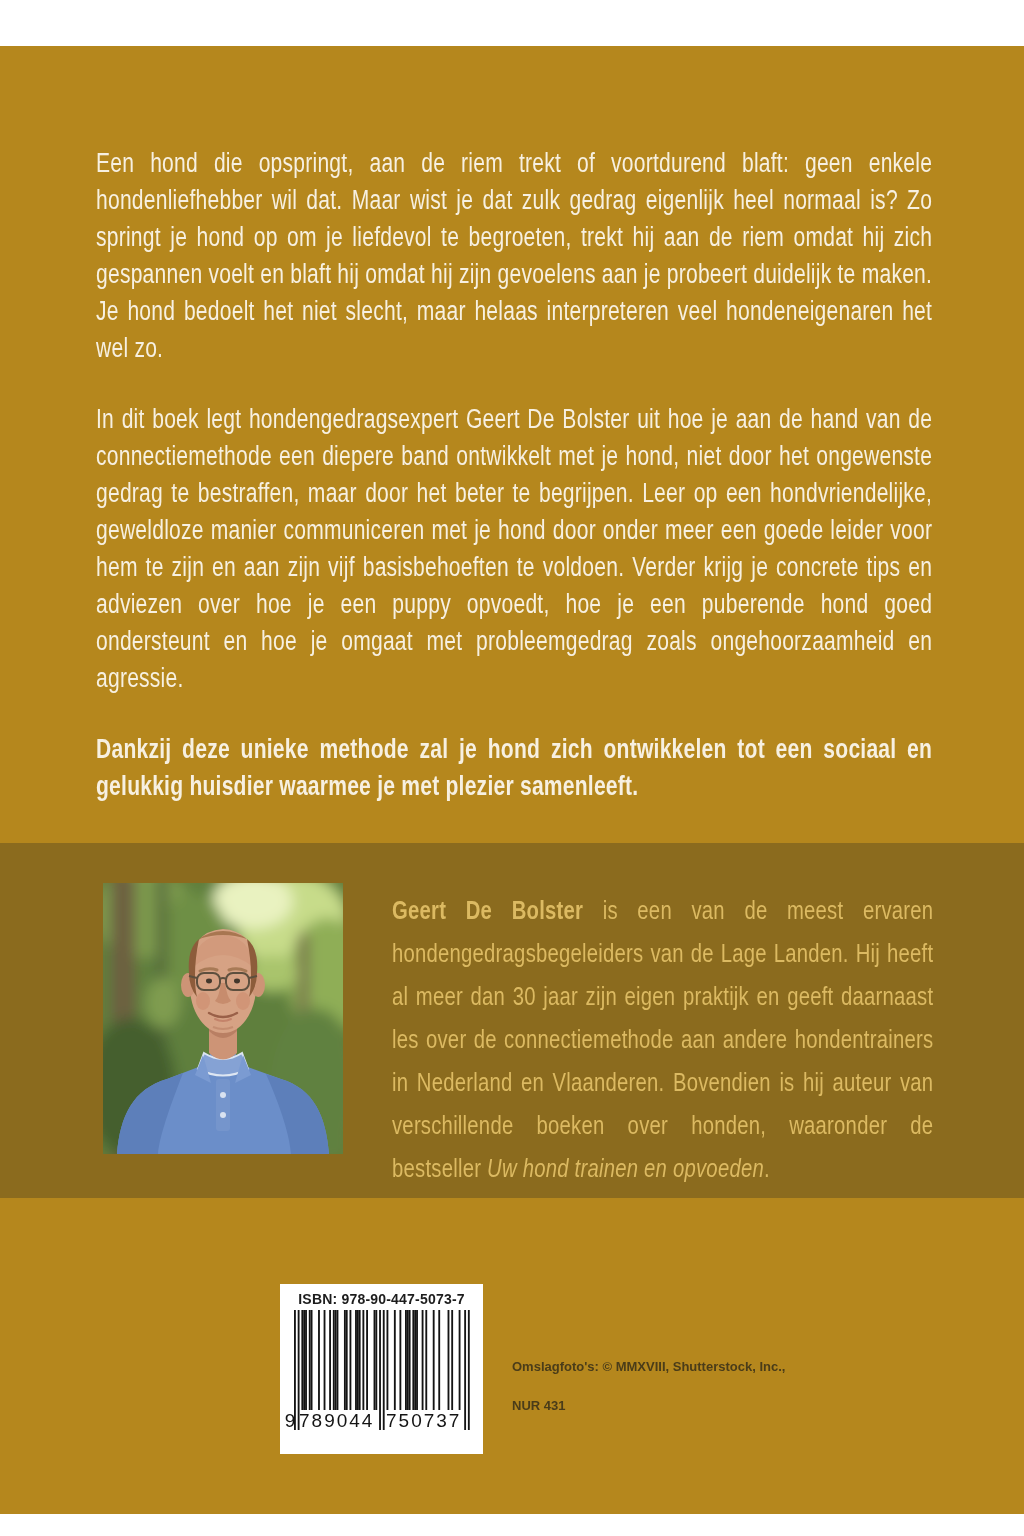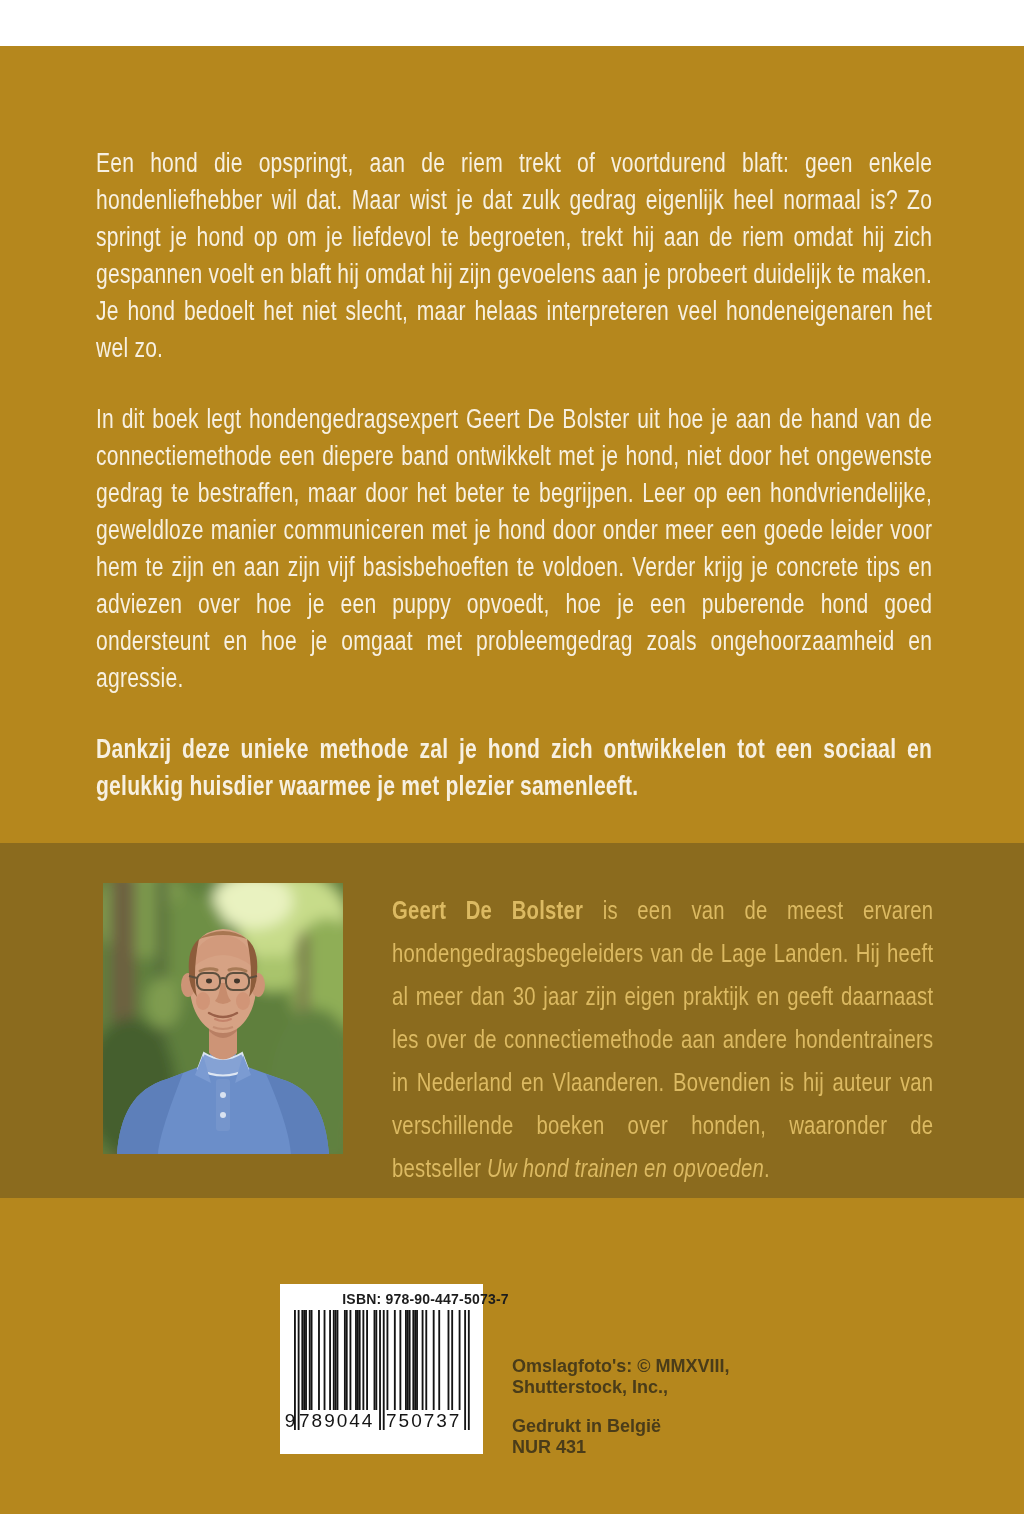--- a/index.html
+++ b/index.html
@@ -57,39 +57,38 @@
   .barcode-box {
     position:absolute; left:280px; top:1238px;
     width:203px; height:170px;
     background:#ffffff;
   }
   .isbn-label {
     position:absolute; left:0; top:7px; width:100%;
     text-align:center;
     font-size:14px; font-weight:600; color:#1c1c1c;
     letter-spacing:0.2px;
-    padding-left:44px;
   }
   .bars { position:absolute; left:0; top:0; }
   .bc-digit {
     position:absolute; top:126px;
     font-size:19px; color:#141414;
     letter-spacing:2px;
     text-align:center;
     font-weight:500;
   }
   .bc-d0 { left:2px;  width:16px; letter-spacing:0; }
   .bc-d1 { left:19px; width:56px; }
   .bc-d2 { left:106px; width:70px; }
   
   .imprint {
     position:absolute; left:512px; top:1310px;
     width:330px;
     color:#4a3c19;
-    font-size:18px; line-height:21px;
+    font-size:13px; line-height:21px;
     font-weight:bold;
   }
   .imprint p { margin:0 0 18px 0; }
   .imprint p:last-child { margin:0; }
   .imprint span { display:block; }
 </style>
 </head>
 <body>
 
 <div class="cover">
@@ -233,18 +232,17 @@
     <span class="bc-digit bc-d0">9</span>
     <span class="bc-digit bc-d1">789044</span>
     <span class="bc-digit bc-d2">750737</span>
   </div>
 
   <div class="imprint">
     <p>
       <span>Omslagfoto's: © MMXVIII, Shutterstock, Inc.,</span>
     </p>
     <p>
-      <span>Gedrukt in België</span>
       <span>NUR 431</span>
     </p>
   </div>
 
 </div>
 
 </body></html>

